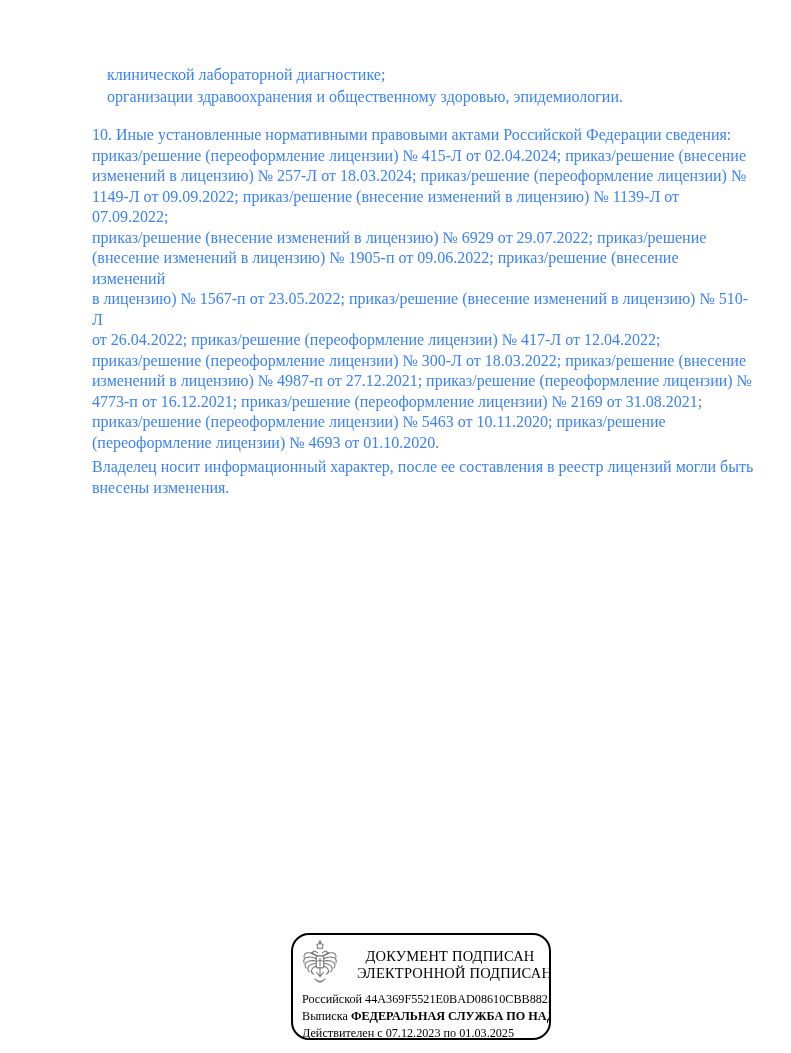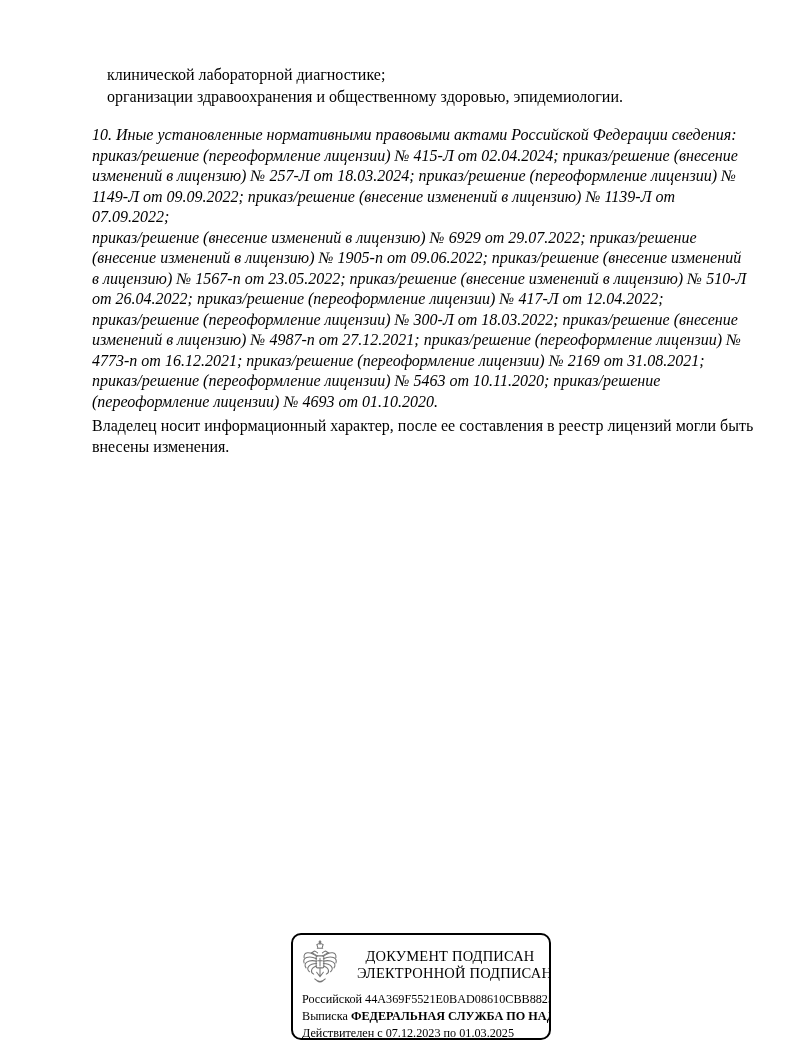--- a/index.html
+++ b/index.html
@@ -17,48 +17,47 @@
     font-family: "Liberation Serif", "DejaVu Serif", serif;
     overflow: hidden;
   }
   .content {
     position: absolute;
     left: 92px;
     top: 64px;
     width: 662px;
     font-size: 16px;
     line-height: 20.5px;
-    color: #000000;
+    color: #3b82f6;
   }
   .para {
     margin: 0;
     white-space: pre-line;
   }
   .para.indented {
     padding-left: 15px;
     line-height: 22px;
     margin-bottom: 17px;
   }
   .para.item9 {
     margin-bottom: 20px;
     white-space: normal;
   }
   .para.item10 {
     margin-bottom: 4px;
-    font-style: italic;
   }
   
   .stamp {
     position: absolute;
     left: 291px;
     top: 933px;
     width: 260px;
     height: 107px;
     border: 2px solid #000000;
-    border-radius: 10px;
+    border-radius: 18px;
     box-sizing: border-box;
     background: #ffffff;
     overflow: hidden;
   }
   .stamp-emblem {
     position: absolute;
     left: 7px;
     top: 5px;
     width: 40px;
     height: 50px;

